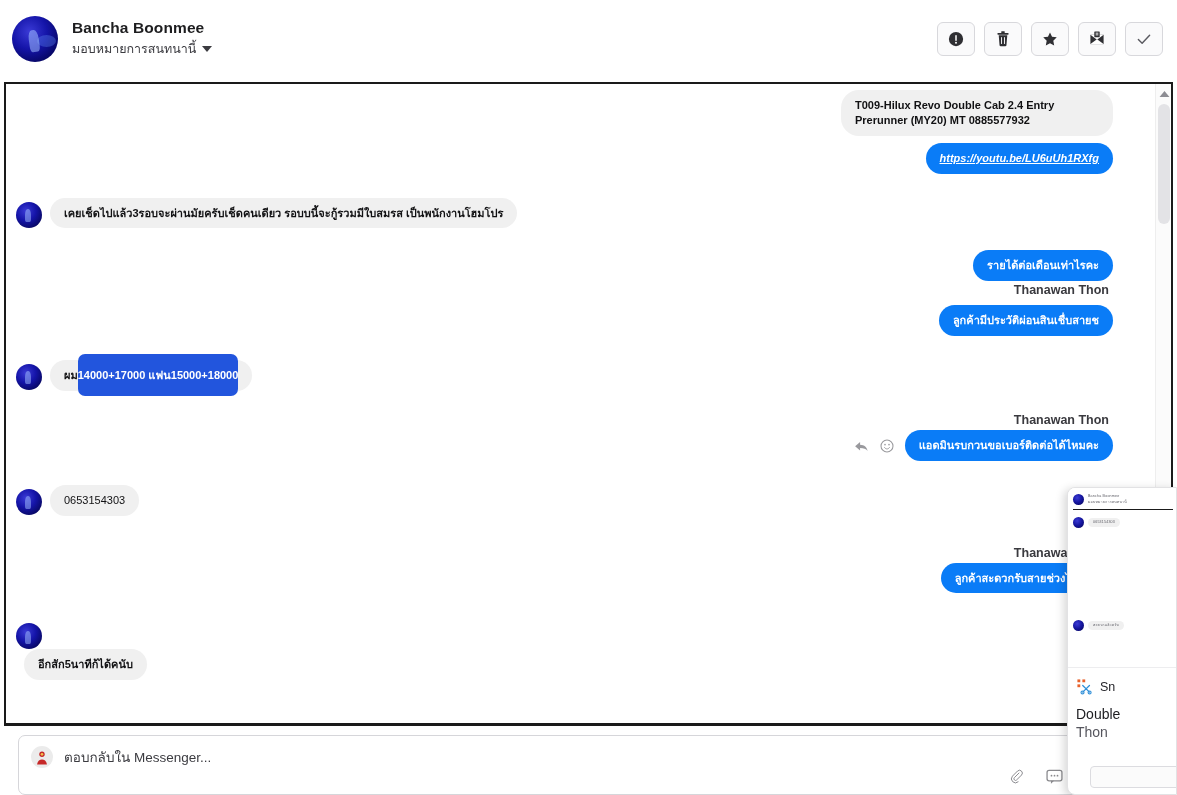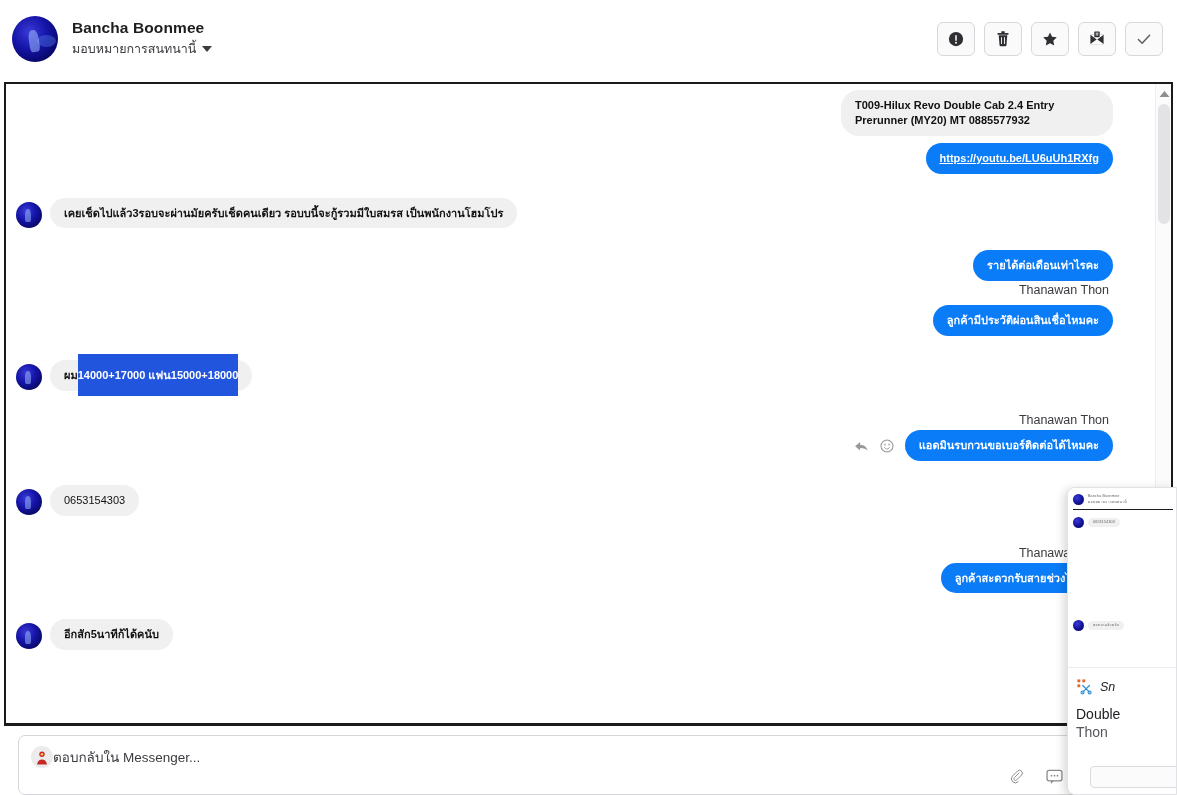--- a/index.html
+++ b/index.html
@@ -133,36 +133,37 @@
     color: #3a3a3f;
     text-align: right;
     padding-right: 2px;
   }
 
   .sel {
     background: #2255dd;
     color: #ffffff;
     font-weight: bold;
     padding: 15px 0;
+    border-radius: 7px;
   }
 
   .link {
     color: #ffffff;
     text-decoration: underline;
     font-weight: bold;
   }
 
   .hover-icons {
     display: flex; align-items: center; gap: 9px;
     margin-right: 10px; margin-top: 8px;
     opacity: .62;
   }
 
   
-  .sp { width: 100%; }
+  .sp { width: 100%; font-weight: bold; }
 
   
   .scrollbar {
     position: absolute; right: 0; top: 0;
     width: 16px; height: 100%;
     background: #fbfbfb;
     border-left: 1px solid #eeeeee;
   }
   .scroll-up {
     position: absolute; left: 0; top: 2px;
@@ -177,21 +178,21 @@
 
   
   .composer {
     position: absolute; left: 18px; top: 735px;
     width: 1137px; height: 60px;
     border: 1px solid #d6d6da;
     border-radius: 7px;
     background: #ffffff;
     padding: 10px 12px;
   }
-  .composer-top { display: flex; align-items: center; }
+  .composer-top { display: flex; align-items: center; gap: 11px; }
   .composer-avatar {
     width: 22px; height: 22px; border-radius: 50%;
     background: #ebebeb; position: relative; overflow: hidden; flex: none;
     display: flex; align-items: center; justify-content: center;
     font-size: 14px; line-height: 1;
   }
   .composer-ph { font-size: 13.5px; color: #3b3b40; }
   .composer-icons {
     position: absolute; right: 16px; bottom: 8px;
     display: flex; align-items: center; gap: 20px;
@@ -229,21 +230,21 @@
     background: #f0f0f0; border-radius: 8px;
     padding: 2px 5px;
   }
   .tp-rule {
     height: 1px; background: #1a1a1a; margin: 4px 0 7px 0;
   }
   .toast-body { padding: 10px 8px 8px 8px; }
   .toast-app {
     display: flex; align-items: center; gap: 7px; margin-bottom: 11px;
   }
-  .toast-app-name { font-size: 12.5px; color: #26262b; font-style: italic; }
+  .toast-app-name { font-size: 12.5px; color: #26262b; }
   .toast-line1 { font-size: 14px; color: #1d1d21; margin-bottom: 2px; }
   .toast-line2 { font-size: 14px; color: #55555d; }
   .toast-btn {
     position: absolute; left: 22px; bottom: 6px;
     width: 96px; height: 22px;
     border: 1px solid #dcdce0; border-radius: 4px;
     background: #fbfbfb;
   }
 </style>
 </head>
@@ -304,39 +305,39 @@
   </div>
 
   <div class="thread-wrap">
     <div class="thread">
 
       <div class="row out" style="margin-top:0;">
         <div class="bubble grey bold" style="max-width:272px;margin-right:36px;">T009-Hilux Revo Double Cab 2.4 Entry Prerunner (MY20) MT 0885577932</div>
       </div>
 
       <div class="row out" style="margin-top:7px;">
-        <div class="bubble blue" style="margin-right:36px;">
+        <div class="bubble blue" style="margin-right:36px;font-style:italic;">
           <span class="link">https://youtu.be/LU6uUh1RXfg</span>
         </div>
       </div>
 
       <div class="row in" style="margin-top:24px;">
         <div class="avatar-sm"></div>
         <div class="bubble grey bold">เคยเช็ดไปแล้ว3รอบจะผ่านมัยครับเช็ดคนเดียว  รอบบนี้จะกู้รวมมีใบสมรส เป็นพนักงานโฮมโปร</div>
       </div>
 
       <div class="row out" style="margin-top:22px;justify-content:flex-end;">
         <div class="bubble blue" style="margin-right:36px;">รายได้ต่อเดือนเท่าไรคะ</div>
       </div>
       <div class="row out sp" style="margin-top:2px;">
         <div class="sender" style="margin-right:38px;">Thanawan Thon</div>
       </div>
 
       <div class="row out" style="margin-top:8px;">
-        <div class="bubble blue" style="margin-right:36px;">ลูกค้ามีประวัติผ่อนสินเชื่อไหมคะ</div>
+        <div class="bubble blue" style="margin-right:36px;">ลูกค้ามีประวัติผ่อนสินเชื่บสายช</div>
       </div>
 
       <div class="row in" style="margin-top:24px;">
         <div class="avatar-sm"></div>
         <div class="bubble grey bold">
           <span>ผม</span><span class="sel">14000+17000 แฟน15000+18000</span>
         </div>
       </div>
 
       <div class="row out sp" style="margin-top:22px;">
@@ -362,21 +363,21 @@
         <div class="bubble grey">0653154303</div>
       </div>
 
       <div class="row out sp" style="margin-top:30px;">
         <div class="sender" style="margin-right:38px;">Thanawan Thon</div>
       </div>
       <div class="row out" style="margin-top:3px;">
         <div class="bubble blue" style="margin-right:36px;">ลูกค้าสะดวกรับสายช่วงไหนคะ</div>
       </div>
 
-      <div class="row in" style="margin-top:26px;">
+      <div class="row in" style="margin-top:26px;flex-direction:column;">
         <div class="avatar-sm"></div>
         <div class="bubble grey bold">อีกสัก5นาทีก้ได้คนับ</div>
       </div>
 
     </div>
 
     <div class="scrollbar">
       <div class="scroll-up">
         <svg width="11" height="8" viewBox="0 0 12 8">
           <path d="M6 0.6 11.4 7.4H0.6Z" fill="#8d8d93"></path>

